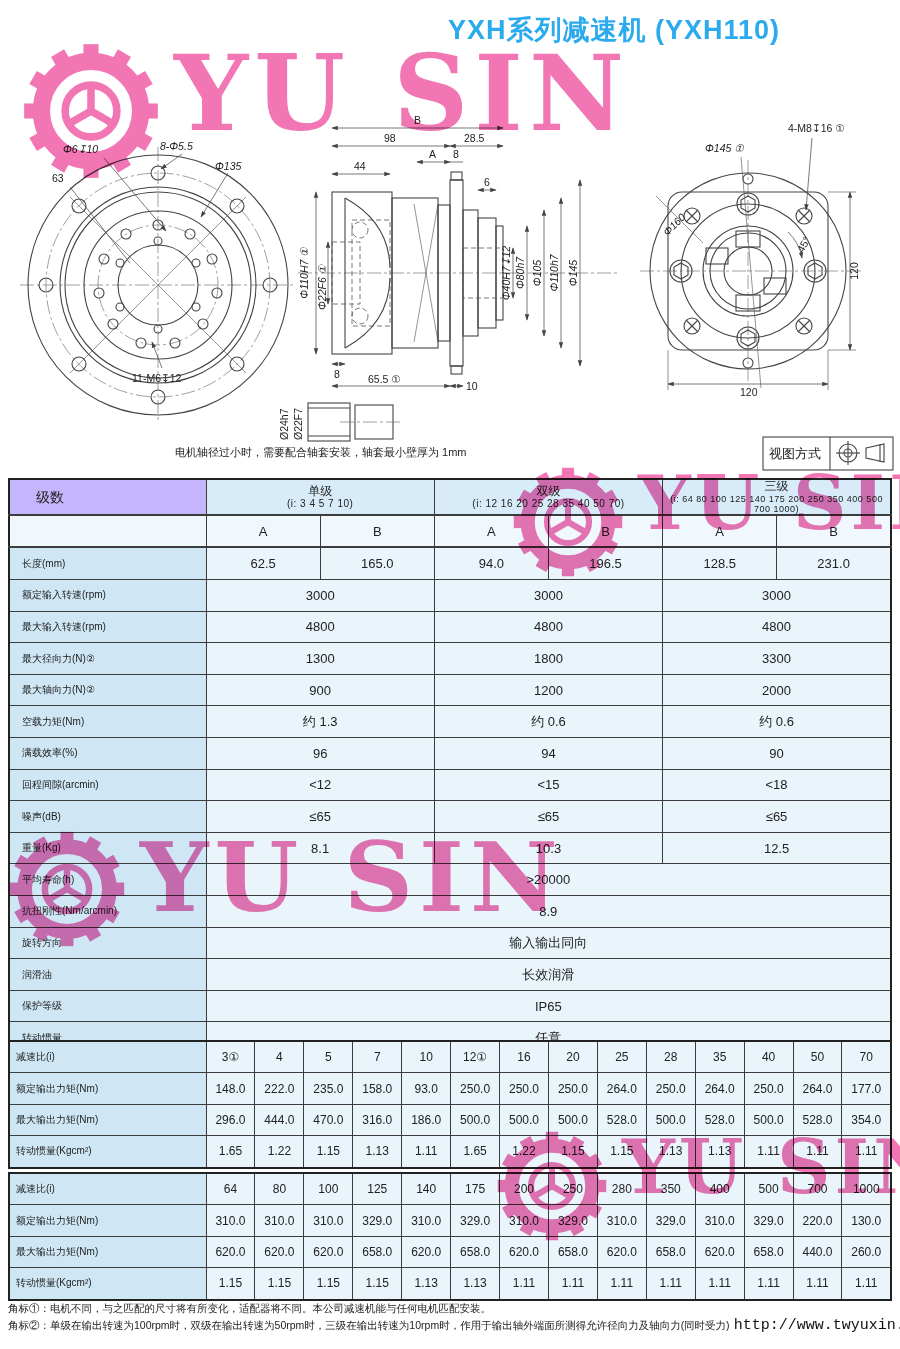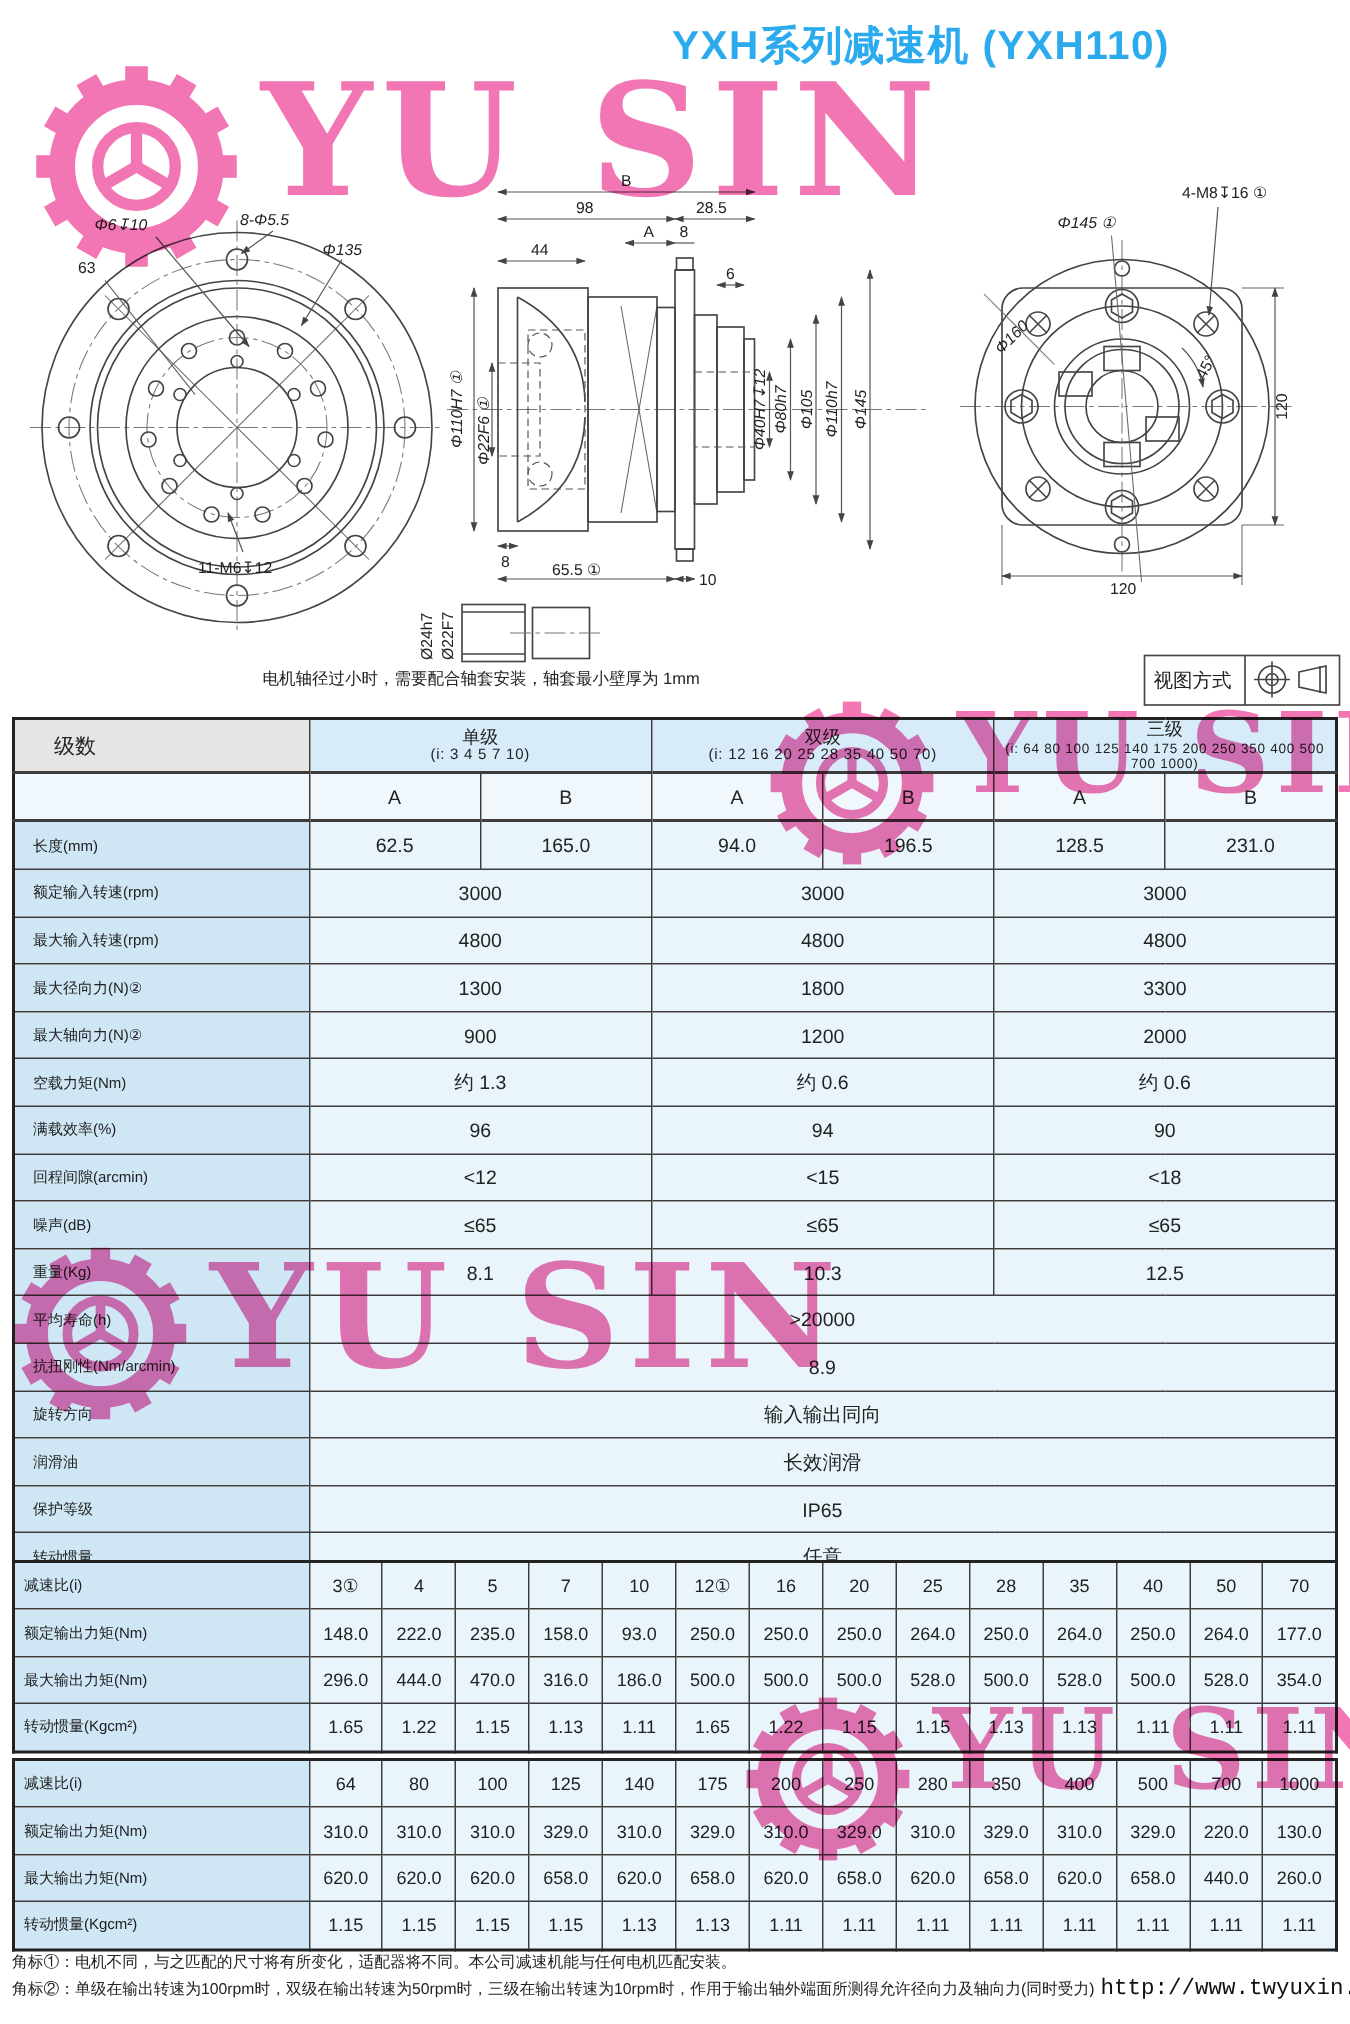--- a/index.html
+++ b/index.html
@@ -49,21 +49,21 @@
   .datatable td{
     border:1px solid #3c3c3c;text-align:center;vertical-align:middle;
     font-size:13px;background:#e9f4fb;padding:0 2px;overflow:hidden;
   }
   .datatable td.lbl{
     background:#cfe7f5;text-align:left;padding-left:12px;font-size:10px;white-space:nowrap;
   }
   #spec-table{top:478px;}
   #spec-table td{height:30.6px;}
   #spec-table tr.hdr1 td{height:31px;background:#d7ecf8;font-size:12px;line-height:1.15;border-bottom-width:2px;}
-  #spec-table tr.hdr1 td.lbl{background:#e5e5e5;font-size:14px;padding-left:26px;}
+  #spec-table tr.hdr1 td.lbl{background:#c4b5fd;font-size:14px;padding-left:26px;}
   #spec-table tr.hdr2 td{height:30px;background:#f0f8fd;font-size:13px;border-bottom-width:2px;}
   #spec-table .grp-name{display:block;font-size:12px;}
   #spec-table .grp-ratios{display:block;font-size:10px;letter-spacing:.5px;}
   table{border:2px solid #222;}
   #ratio1{top:1040px;}
   #ratio2{top:1172px;}
   #ratio1 td,#ratio2 td{height:30.4px;font-size:12px;padding:0 1px;}
   #ratio1 td.lbl,#ratio2 td.lbl{font-size:10px;padding-left:6px;}
 
   

